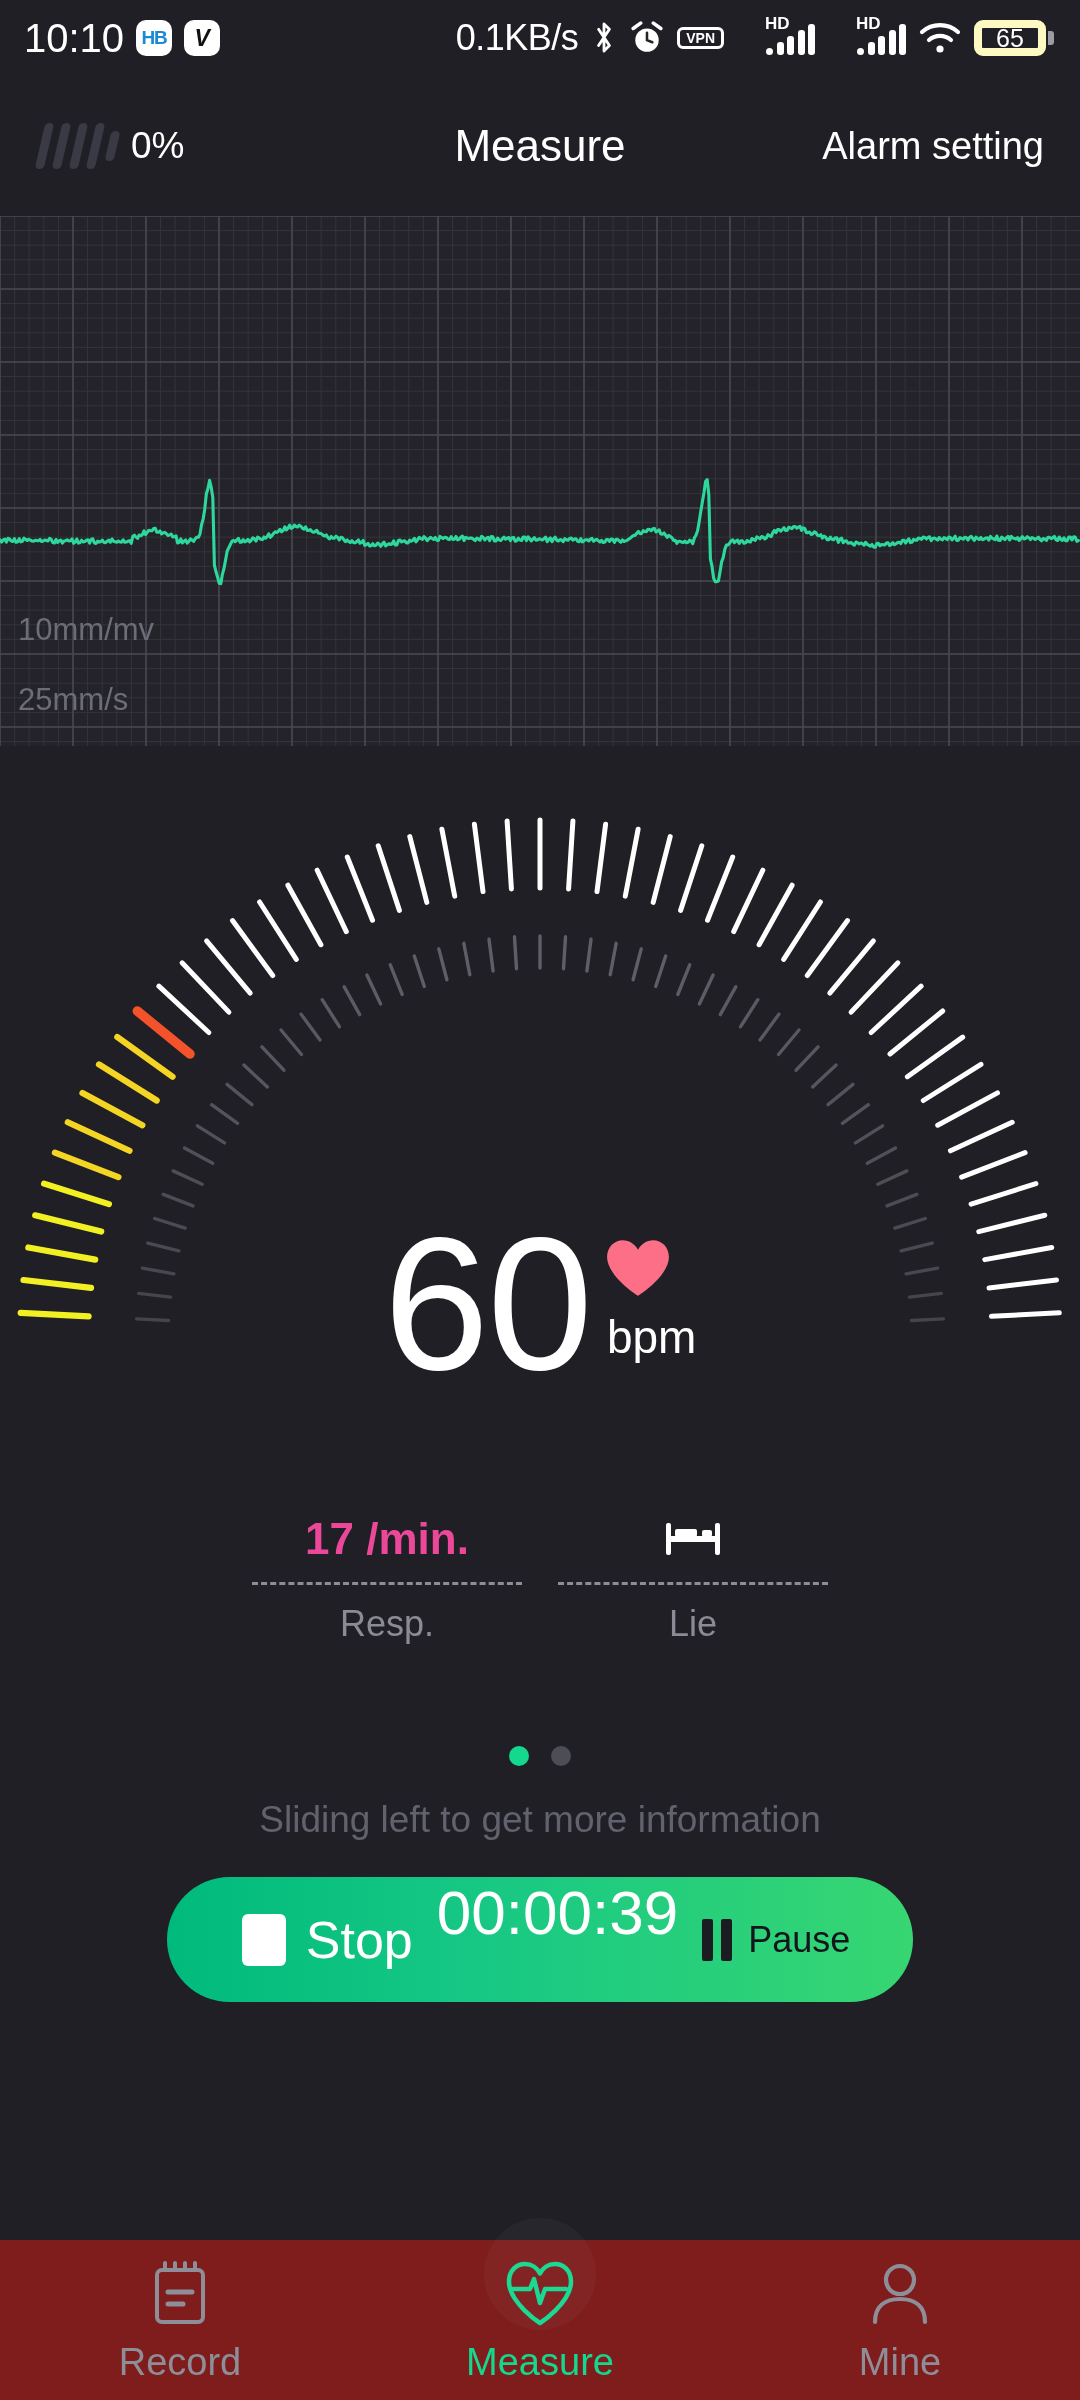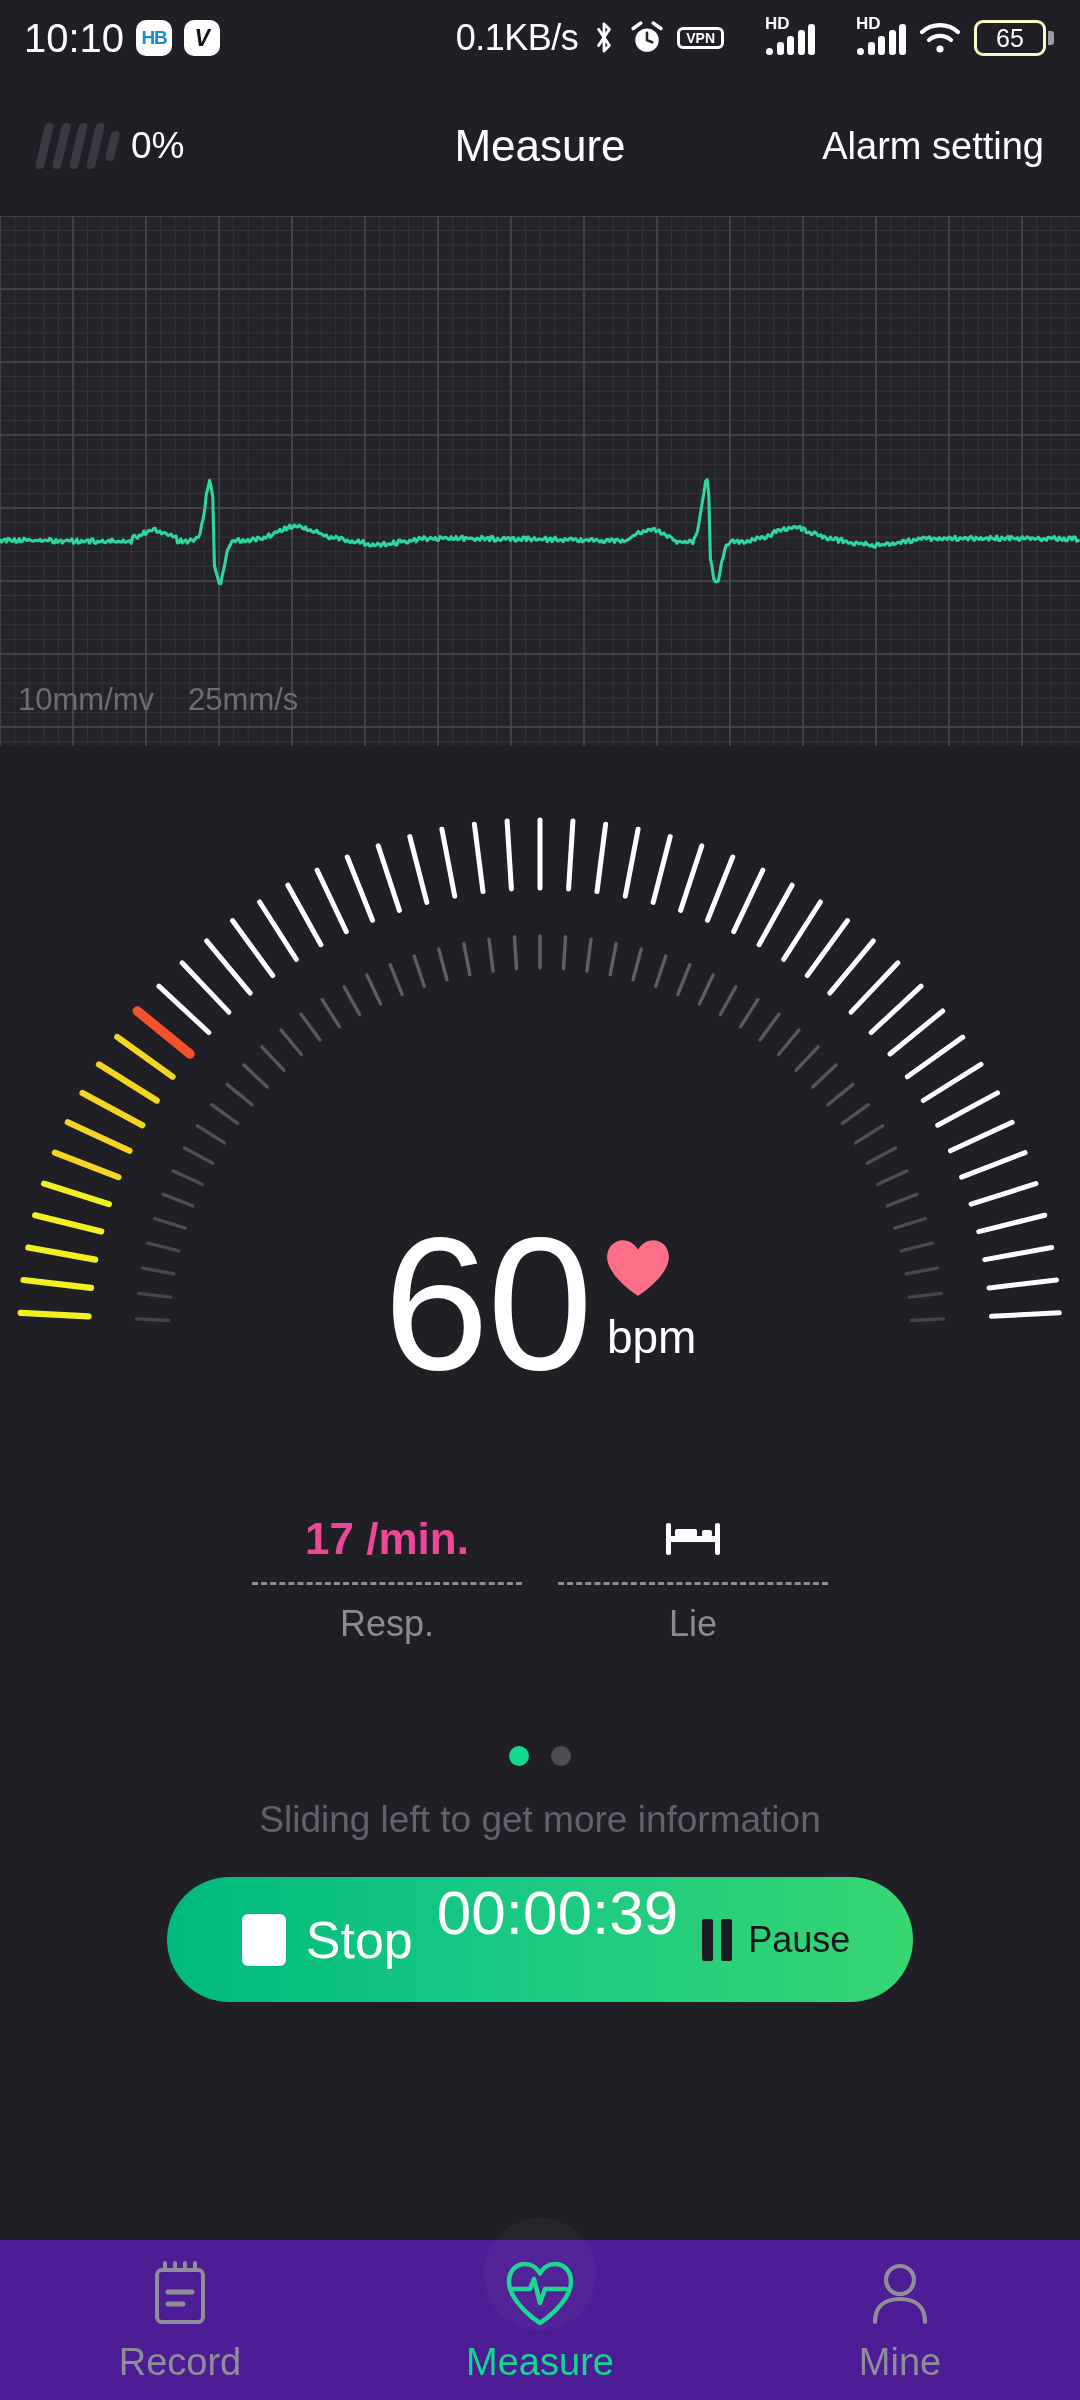--- a/index.html
+++ b/index.html
@@ -32,21 +32,21 @@
   .sig-wrap{ position:relative; display:flex; align-items:flex-end; gap:3px; height:34px;margin-left:28px;}
   .sig-wrap .hd{ position:absolute; top:-6px; left:0px; font-size:17px; font-weight:700; line-height:1;}
   .sig-wrap .bars{ display:flex; align-items:flex-end; gap:3.5px; margin-left:1px;}
   .sig-wrap .bars i{ display:block; width:7px; background:#fff; border-radius:3px;}
   .sig-wrap .bars i:nth-child(1){height:7px;border-radius:50%;}
   .sig-wrap .bars i:nth-child(2){height:13px;}
   .sig-wrap .bars i:nth-child(3){height:19px;}
   .sig-wrap .bars i:nth-child(4){height:25px;}
   .sig-wrap .bars i:nth-child(5){height:31px;}
   .batt{ display:flex; align-items:center; }
-  .batt .body{ width:72px;height:36px;border:3px solid #fef9c3;border-radius:9px;
+  .batt .body{ width:72px;height:36px;border:8px solid #fef9c3;border-radius:9px;
       display:flex;align-items:center;justify-content:center;}
   .batt .body span{ font-size:25px; color:#fff;}
   .batt .tip{ width:6px;height:14px;background:#9b9ba3;border-radius:0 3px 3px 0;margin-left:2px;}
 
   
   #appheader{
     position:absolute; top:76px; left:0; width:1080px; height:140px;
     display:flex; align-items:center;
   }
   .hdr-left{ position:absolute; left:40px; display:flex; align-items:center; gap:14px;}
@@ -61,21 +61,21 @@
 
   
   #ecgpanel{
     position:absolute; top:216px; left:0; width:1080px; height:530px;
     background:#232329; overflow:hidden;
   }
   #ecggrid{ position:absolute; inset:0; }
   #ecgwave{ position:absolute; inset:0; }
   .ecg-labels{
     position:absolute; left:18px; bottom:28px; display:flex; gap:34px;
-    font-size:31px; color:#6d6d78; letter-spacing:0px;
+    font-size:31px; color:#6d6d78; letter-spacing:0px;flex-direction:column;
   }
 
   
   #measure{
     position:absolute; top:746px; left:0; width:1018px; height:1484px;
   }
   #gauge{ position:absolute; top:34px; left:0; width:1080px; height:860px;}
 
   .readout{
     position:absolute; top:470px; left:0; width:1080px;
@@ -117,21 +117,21 @@
   .cb-stop .lbl{ font-size:52px; color:#fff;}
   .cb-timer{ font-size:62px; color:#fff; letter-spacing:0px; margin:0 24px 0 24px;}
   .cb-pause{ display:flex; align-items:center; gap:16px;}
   .cb-pause .bars{ display:flex; gap:8px;}
   .cb-pause .bars i{ display:block; width:11px; height:42px; background:#1b1b22; border-radius:2px;}
   .cb-pause .lbl{ font-size:36px; color:#15151c;}
 
   
   #bottomnav{
     position:absolute; bottom:0; left:0; width:1080px; height:160px;
-    background:#4c1d95;
+    background:#7f1d1d;
     display:flex; align-items:center;
   }
   .navitem{ flex:1; display:flex; flex-direction:column; align-items:center;
             justify-content:center; gap:10px; position:relative; height:100%;}
   .navitem .glyph{ height:74px; display:flex; align-items:center; justify-content:center;}
   .navitem .nlabel{ font-size:38px; color:#8e8e99;}
   .navitem.active .nlabel{ color:#13d88e;}
   .nav-halo{ position:absolute; top:-22px; width:112px; height:112px;
              border-radius:50%; background:rgba(255,255,255,0.035);}
 </style>

